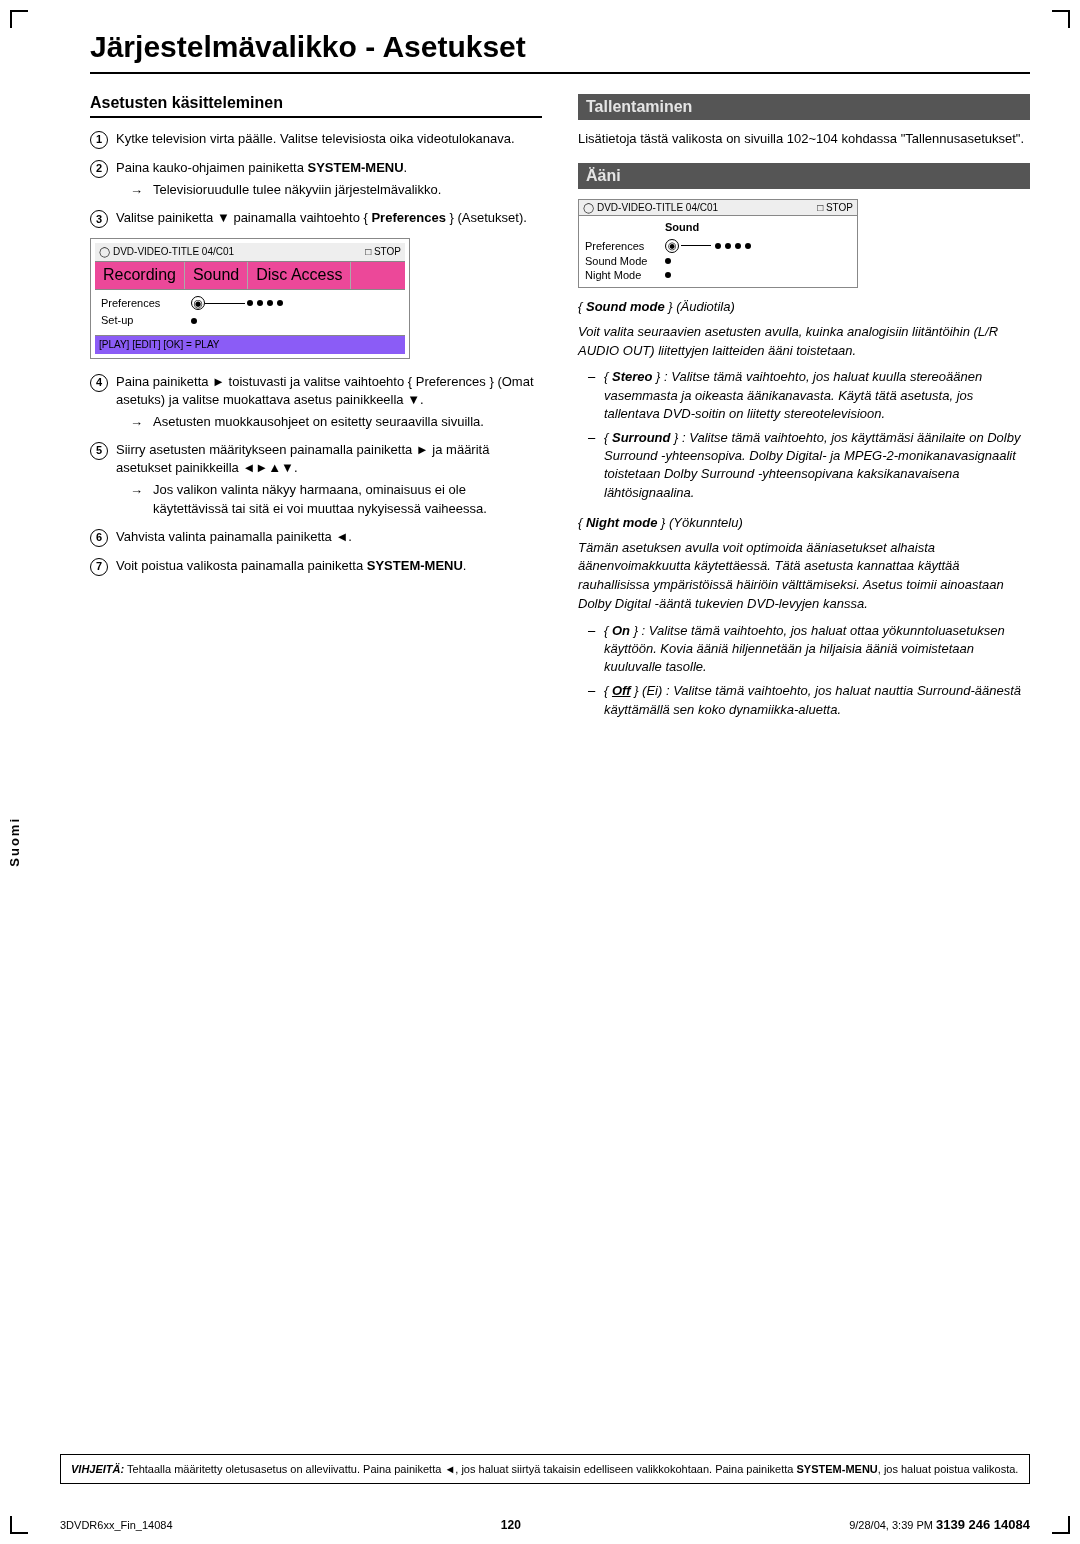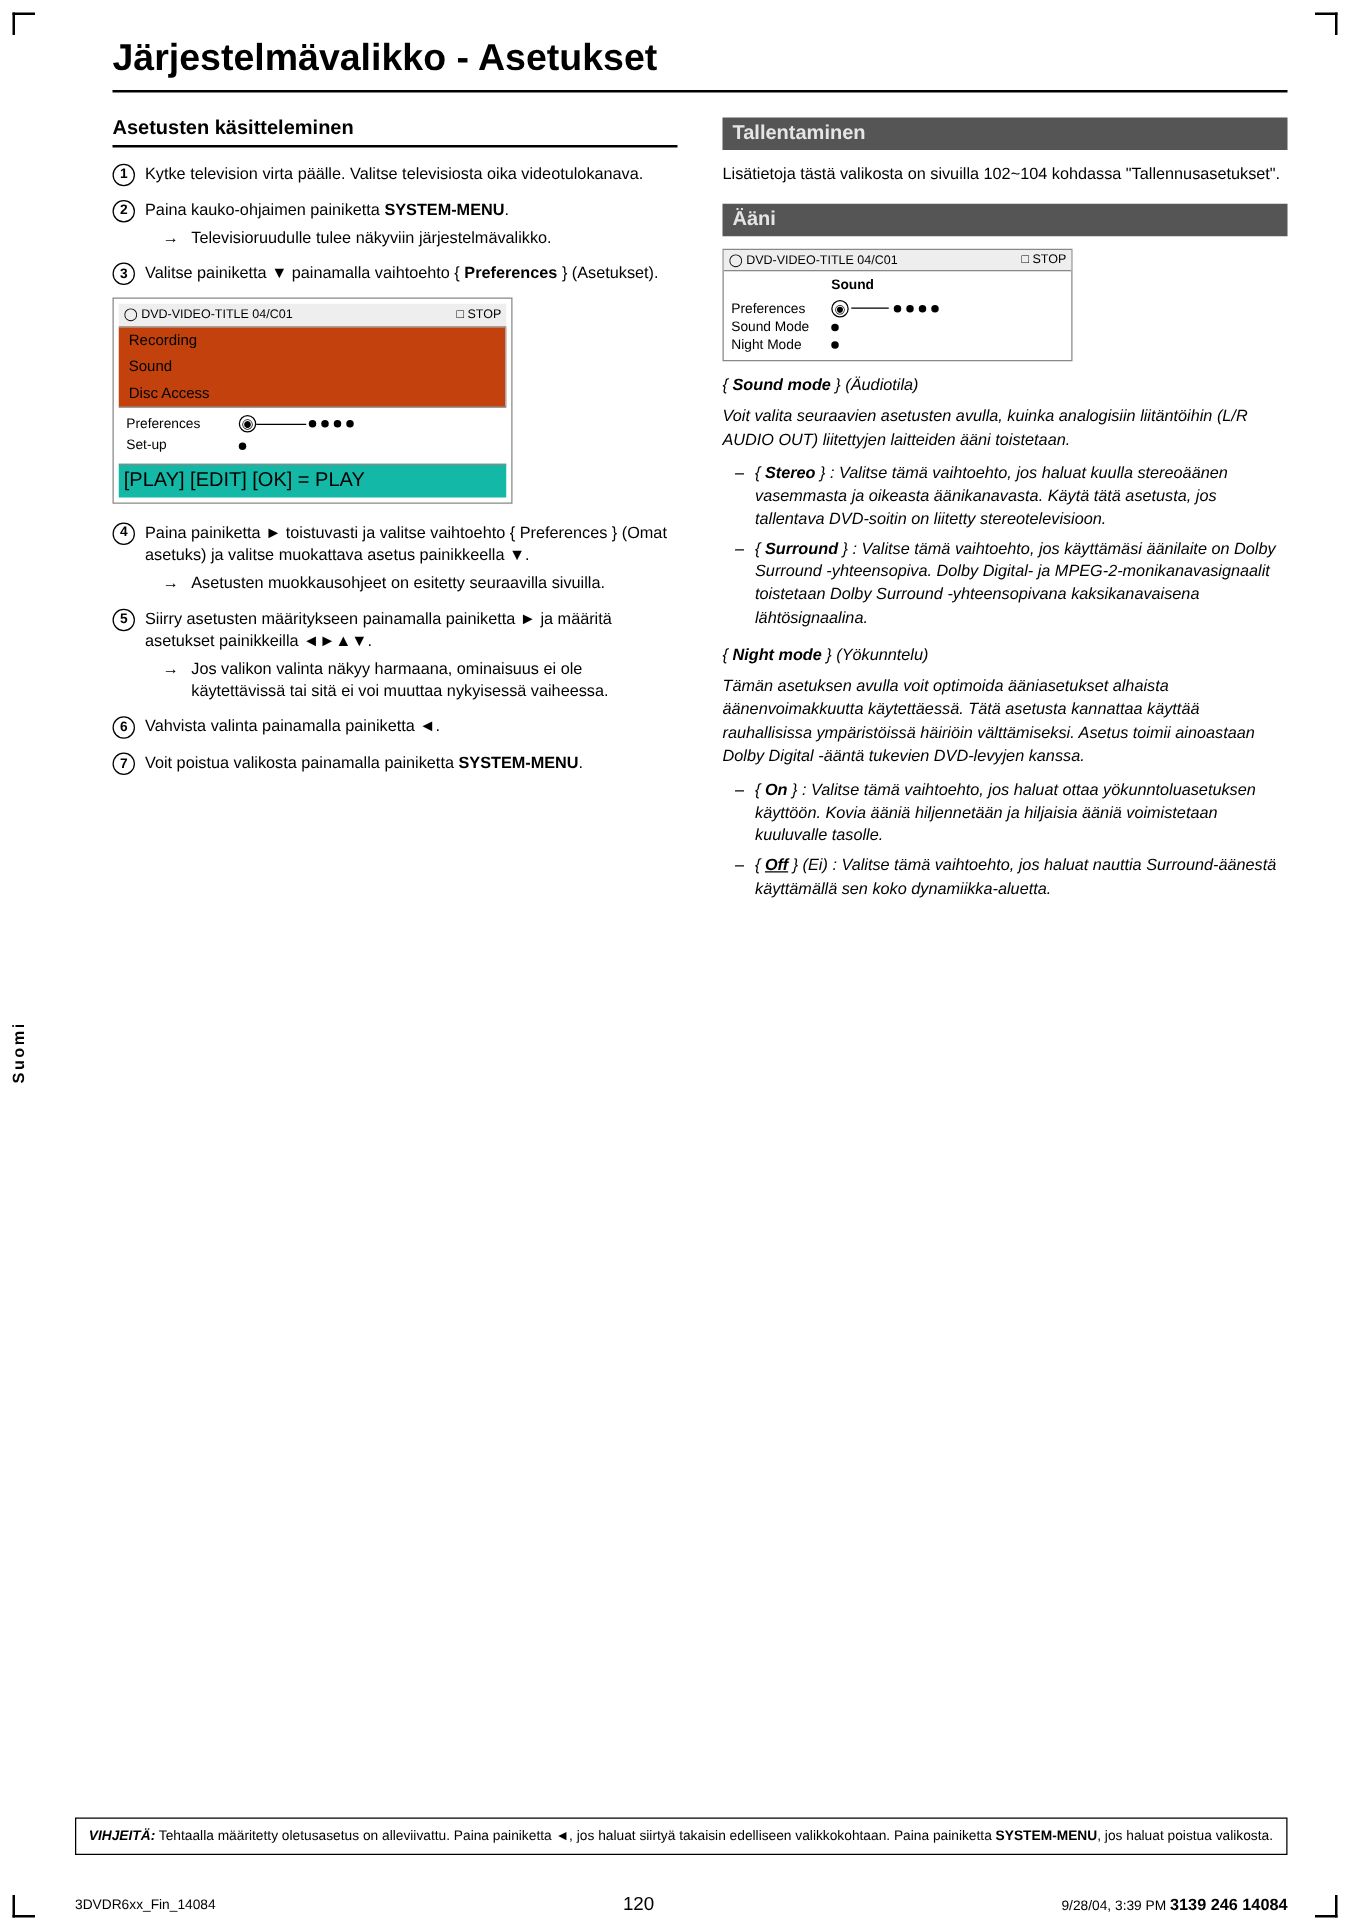--- a/index.html
+++ b/index.html
@@ -185,29 +185,28 @@
     .line-h {
       display: inline-block;
       width: 40px;
       height: 1px;
       background: #000;
       vertical-align: middle;
     }
     .diagram-footer {
       border-top: 1px solid #888;
       padding: 2px 4px;
+      font-size: 10px;
+      background: #8b5cf6;
+    }
+    .diagram-tab-bar {
+      display: flex;
+      border-bottom: 1px solid #888;
       font-size: 16px;
-      background: #14b8a6;
-    }
-    .diagram-tab-bar {
-      display: flex;
-      border-bottom: 1px solid #888;
-      font-size: 12px;
-      background: #c2410c;
-      flex-direction: column;
+      background: #ec4899;
     }
     .diagram-tab {
       padding: 2px 8px;
       border-right: 1px solid #aaa;
     }
 
     
     .small-diagram {
       border: 1px solid #888;
       margin: 6px 0 10px 0;
@@ -433,17 +432,17 @@
 
   <div style="position:absolute; bottom:60px; left:60px; right:50px;">
     <div style="border:1px solid #000; padding:6px 10px; font-size:11px; line-height:1.5;">
       <span style="font-weight:bold; font-style:italic;">VIHJEITÄ:</span>
       <span>  Tehtaalla määritetty oletusasetus on alleviivattu. Paina painiketta ◄, jos haluat siirtyä takaisin edelliseen valikkokohtaan. Paina painiketta <strong>SYSTEM-MENU</strong>, jos haluat poistua valikosta.</span>
     </div>
   </div>
 
   <div style="position:absolute; bottom:12px; left:60px; right:50px; display:flex; justify-content:space-between; align-items:center; font-size:11px;">
     <span>3DVDR6xx_Fin_14084</span>
-    <span style="font-size:15px; font-weight:normal;">120</span>
+    <span style="font-size:12px; font-weight:bold;">120</span>
     <span><span>9/28/04, 3:39 PM</span> <strong style="font-size:13px;">3139 246 14084</strong></span>
   </div>
 
 </div>
 
 </body></html>

